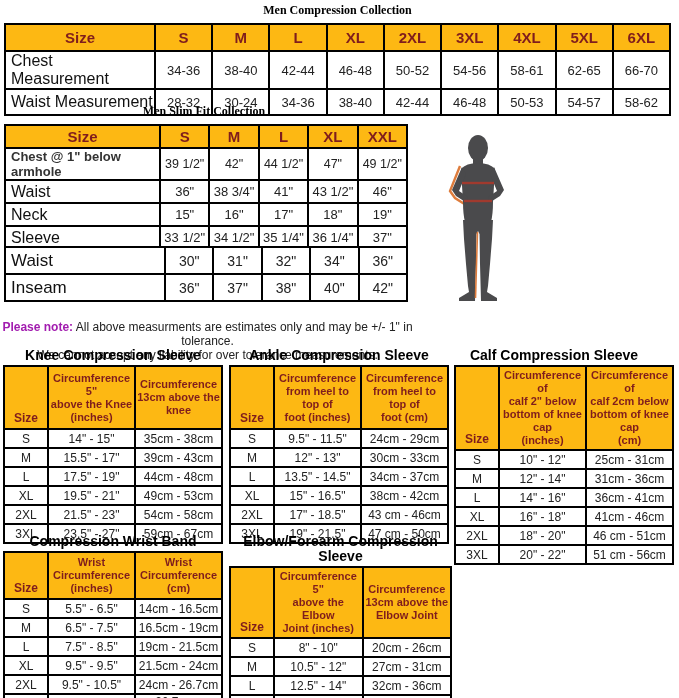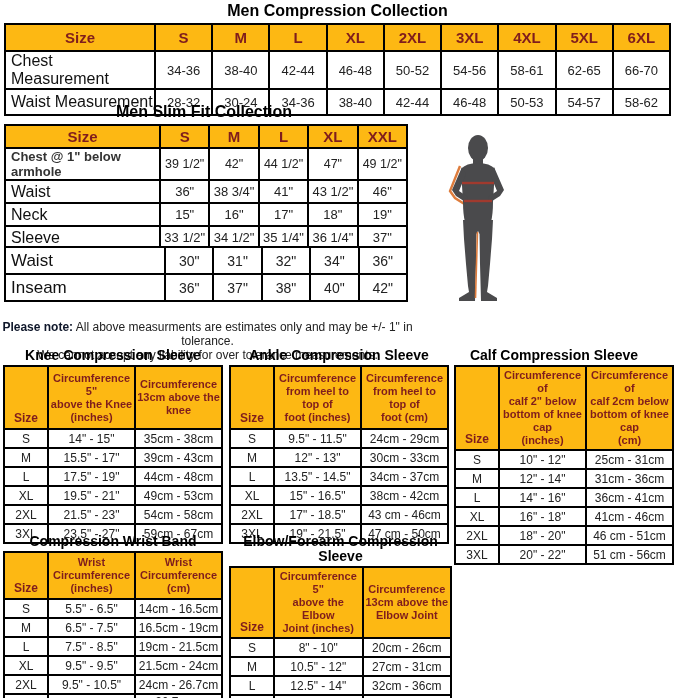--- a/index.html
+++ b/index.html
@@ -10,21 +10,21 @@
     --measure-orange:#DE7C3C;
     --text-dark:#1a1a1a;
   }
   html,body{margin:0;padding:0;}
   body{
     width:679px;height:698px;position:relative;background:#ffffff;
     font-family:"Liberation Sans",sans-serif;color:var(--text-dark);
     overflow:hidden;
   }
   .title{font-weight:bold;text-align:center;color:#000;}
-  .t-lg{font-size:16px;line-height:17px;margin-bottom:4px;}
+  .t-lg{font-size:12px;line-height:17px;margin-bottom:4px;font-family:Liberation Serif, serif;}
   .t-sm{font-size:14px;line-height:15px;margin-bottom:2px;}
 
   table{border-collapse:collapse;table-layout:fixed;background:#fff;}
   th,td{border:2px solid var(--border-color);text-align:center;vertical-align:middle;
         overflow:hidden;padding:0;}
   thead th{background:var(--header-yellow);font-weight:bold;color:#7f1d1d;margin-top:14px;}
 
   
   .tbl-compression{width:667px;}
   .tbl-compression th{height:25px;font-size:15px;}
@@ -52,21 +52,21 @@
   .tbl-small td:first-child{font-size:12px;}
   .row-a th{height:56px;}
   .row-b th{height:40px;}
   .tbl-elbow{width:223px;}
 
   .abs{position:absolute;}
   #sec-compression{left:4px;top:2px;width:667px;}
   #sec-slim{left:4px;top:103px;width:400px;}
   #sec-pant{left:4px;top:246px;width:404px;}
   #note{left:0;top:320px;width:415px;text-align:center;font-size:12px;line-height:14px;color:#222;}
-  #note b{color:#0f172a;margin-top:36px;}
+  #note b{color:#a21caf;margin-top:36px;}
   #figure{left:446px;top:134px;width:66px;height:176px;}
   #sec-knee{left:3px;top:348px;width:220px;}
   #sec-ankle{left:229px;top:348px;width:220px;}
   #sec-calf{left:454px;top:348px;width:200px;}
   #sec-wrist{left:3px;top:534px;width:220px;}
   #sec-elbow{left:229px;top:534px;width:223px;}
 </style>
 </head>
 <body>
 

